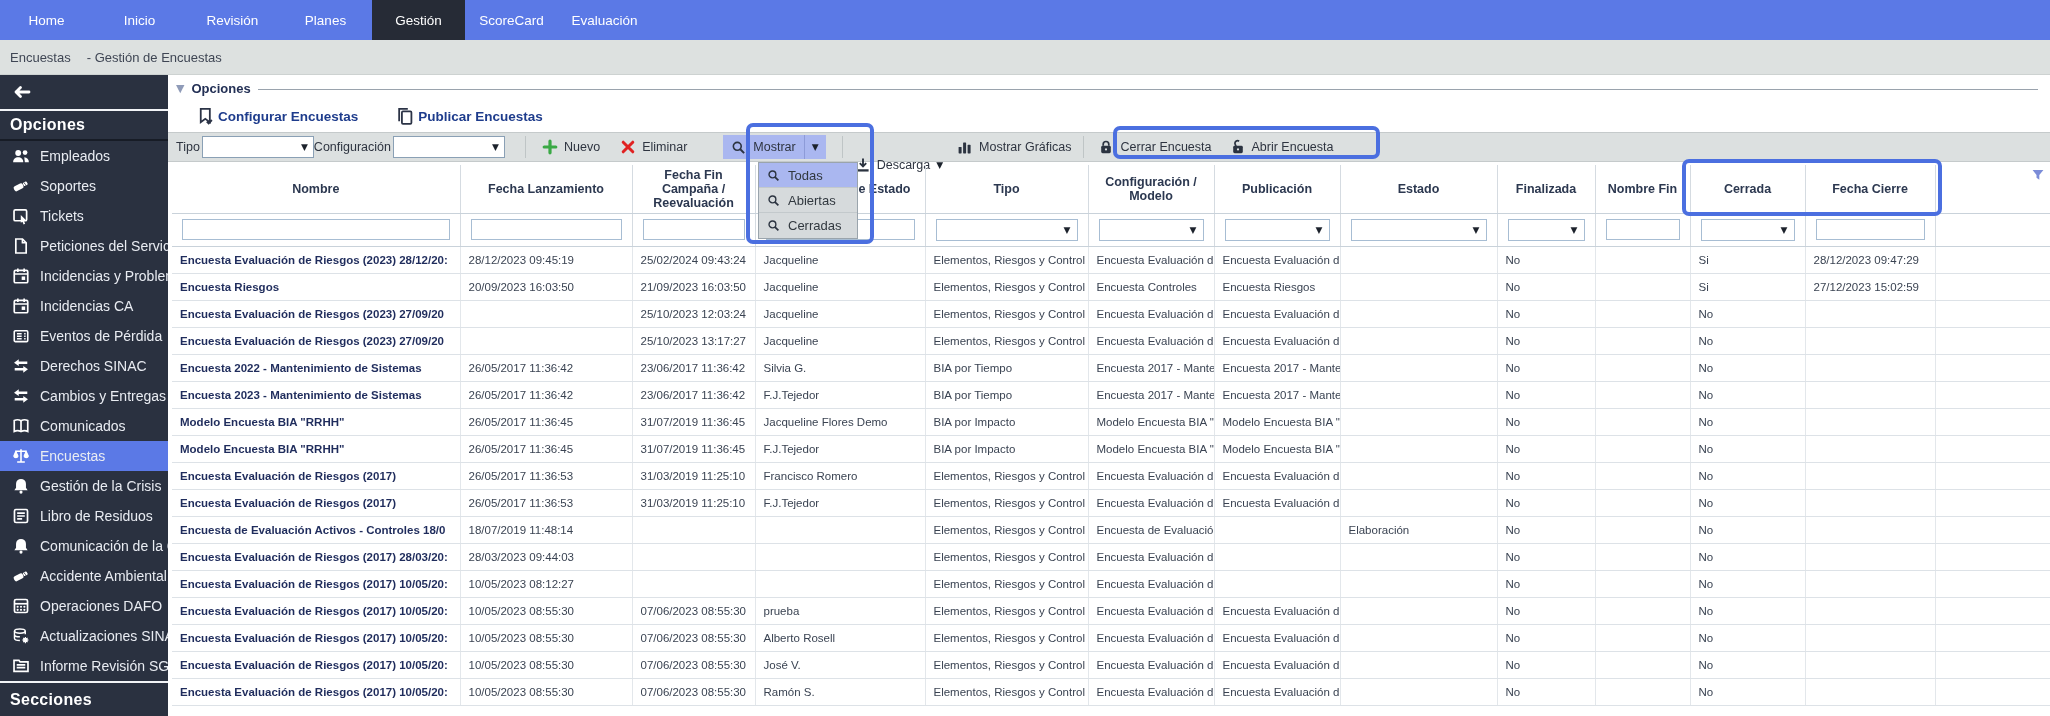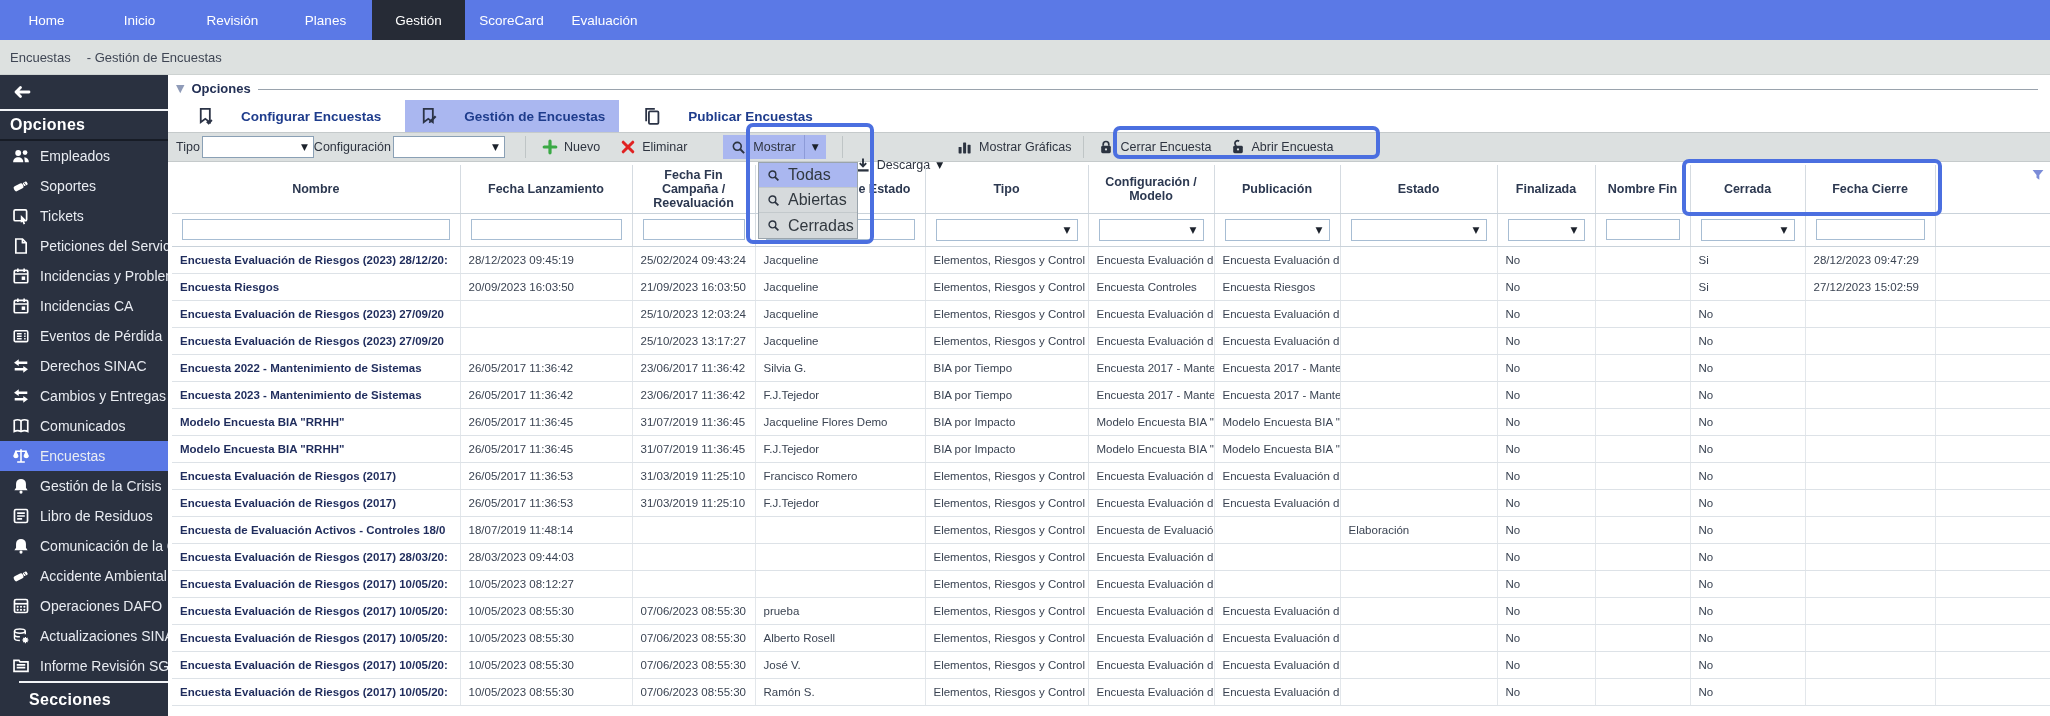--- a/index.html
+++ b/index.html
@@ -33,32 +33,32 @@
            border-bottom:2px solid #f2f4f7;cursor:pointer;}
   .sb-header{height:30px;display:flex;align-items:center;padding-left:10px;font-weight:bold;
              font-size:16px;color:#fff;border-bottom:2px solid #171c26;letter-spacing:.3px;}
   .sb-items{}
   .sb-item{height:30px;display:flex;align-items:center;gap:10px;padding-left:12px;
            font-size:14px;cursor:pointer;white-space:nowrap;overflow:hidden;}
   .sb-item.active{background:var(--selected-blue);}
   .sb-item .icn{width:18px;height:18px;color:#fff;flex-shrink:0;}
   .sb-footer{position:absolute;left:0;right:0;bottom:0;height:35px;display:flex;align-items:center;
              padding-left:10px;font-weight:bold;font-size:16px;color:#fff;
-             border-top:2px solid #f2f4f7;background:var(--sidebar-bg);letter-spacing:.3px;margin-left:19px;}
+             border-top:2px solid #f2f4f7;background:var(--sidebar-bg);letter-spacing:.3px;}
 
   
   .main{flex:1;position:relative;background:#fff;}
   .opts-header{position:absolute;top:4px;left:8px;right:12px;height:18px;
                display:flex;align-items:center;gap:7px;}
   .opts-caret{color:#8f9bb8;font-size:11px;font-family:"DejaVu Sans",sans-serif;}
   .opts-title{color:#233055;font-weight:bold;font-size:13px;}
   .opts-line{flex:1;height:1px;background:#9aa3ad;margin-top:3px;}
 
   .tabs-row{position:absolute;top:25px;left:14px;height:32px;display:flex;gap:10px;}
-  .ptab{display:flex;align-items:center;gap:26px;padding:0 14px;font-weight:bold;
+  .ptab{display:flex;align-items:center;gap:3px;padding:0 14px;font-weight:bold;
         font-size:13.5px;color:#1e3c8c;cursor:pointer;white-space:nowrap;}
   .ptab.active{background:var(--tab-active-bg);}
   .ptab .icn{width:19px;height:19px;color:#2b3346;}
 
   .toolbar{position:absolute;top:57px;left:0;right:0;height:30px;background:var(--toolbar-bg);
            border-top:1px solid #c5cacb;border-bottom:1px solid #c5cacb;
            display:flex;align-items:center;font-size:12.5px;color:#2e3440;padding-left:8px;}
   .tb-label{white-space:nowrap;}
   .tb-select{width:112px;height:22px;background:#fff;border:1px solid #8aa0b5;margin-left:2px;
              display:flex;align-items:center;justify-content:flex-end;padding-right:5px;cursor:pointer;}
@@ -72,21 +72,21 @@
                align-items:center;cursor:pointer;}
   .mostrar-main{display:flex;align-items:center;gap:7px;padding:0 8px;}
   .mostrar-main .icn{width:15px;height:15px;color:#2b3340;}
   .mostrar-arrow{width:22px;height:24px;display:flex;align-items:center;justify-content:center;
                  border-left:1px solid #8d9bd8;}
 
   
   .mostrar-menu{position:absolute;left:590px;top:87px;width:100px;background:#d6dadc;
                 border:1px solid #9aa4ac;z-index:50;}
   .mitem{height:25px;display:flex;align-items:center;gap:8px;padding-left:8px;
-         font-size:16px;color:#31383f;cursor:pointer;border-bottom:1px solid #c3c9cc;}
+         font-size:13px;color:#31383f;cursor:pointer;border-bottom:1px solid #c3c9cc;}
   .mitem:last-child{border-bottom:none;}
   .mitem.active{background:var(--tab-active-bg);}
   .mitem .icn{width:13px;height:13px;color:#2b3340;}
 
   
   .annot{position:absolute;border:4px solid var(--annotation-blue);border-radius:7px;
          z-index:60;pointer-events:none;}
   .annot-mostrar{left:578px;top:48px;width:128px;height:121px;}
   .annot-cerrar{left:945px;top:51px;width:267px;height:33px;}
   .annot-cerrada{left:1514px;top:84px;width:260px;height:57px;}
@@ -338,29 +338,20 @@
     <div class="tabs-row">
         <div class="ptab">
           <span class="icn" style="width: 19px; height: 19px;">
             <svg viewBox="0 0 18 18" width="100%" height="100%" fill="none" stroke="currentColor" stroke-width="1.7">
               <path d="M4.5 1.8h8.6v12.6l-4.3-3.2-4.3 3.2z"></path>
               <path d="M10.3 13.8l1.7 1.7 3-3.2" stroke-width="1.9"></path>
             </svg>
           </span>
           <span>Configurar Encuestas</span>
         </div>
-        <div class="ptab active">
-          <span class="icn" style="width: 19px; height: 19px;">
-            <svg viewBox="0 0 18 18" width="100%" height="100%" fill="none" stroke="currentColor" stroke-width="1.7">
-              <path d="M4.5 1.8h8.6v12.6l-4.3-3.2-4.3 3.2z"></path>
-              <path d="M9.8 13.2l5.2-5.2 1.5 1.5-5.2 5.2-2.1.6z" fill="currentColor" stroke="none"></path>
-            </svg>
-          </span>
-          <span>Gestión de Encuestas</span>
-        </div>
         <div class="ptab">
           <span class="icn" style="width: 19px; height: 19px;">
             <svg viewBox="0 0 18 18" width="100%" height="100%" fill="none" stroke="currentColor" stroke-width="1.7">
               <rect x="5.6" y="4.2" width="9" height="11.8" rx="1"></rect>
               <path d="M3 13.6V1.8h8.2"></path>
             </svg>
           </span>
           <span>Publicar Encuestas</span>
         </div>
       </div>

